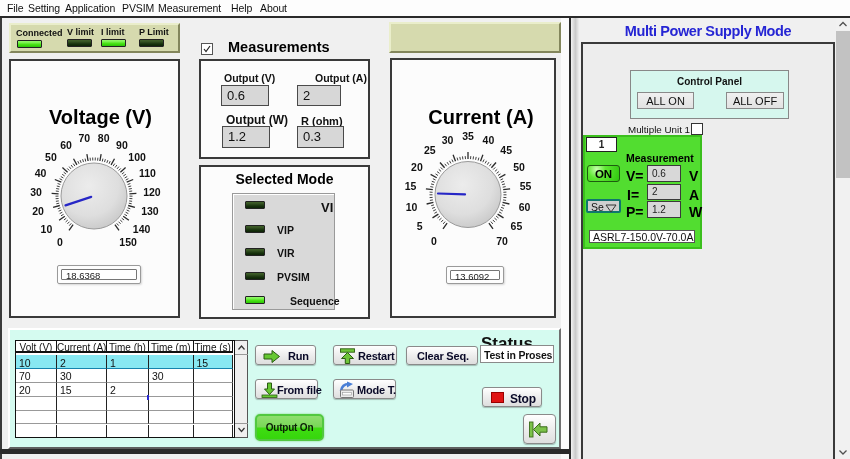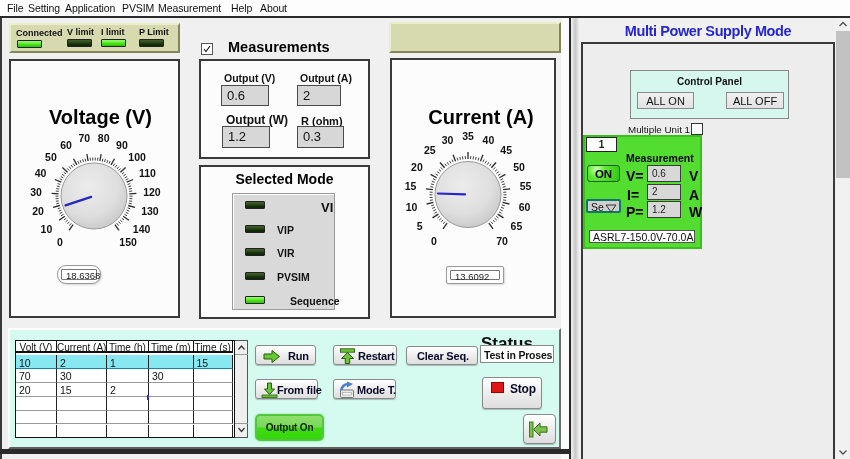--- a/index.html
+++ b/index.html
@@ -194,29 +194,29 @@
             <text x="128.1" y="101.7" text-anchor="middle" font-size="10.5" font-weight="bold" fill="#111">100</text>
             <text x="138.5" y="118.0" text-anchor="middle" font-size="10.5" font-weight="bold" fill="#111">110</text>
             <text x="142.9" y="136.9" text-anchor="middle" font-size="10.5" font-weight="bold" fill="#111">120</text>
             <text x="140.9" y="156.1" text-anchor="middle" font-size="10.5" font-weight="bold" fill="#111">130</text>
             <text x="132.6" y="173.6" text-anchor="middle" font-size="10.5" font-weight="bold" fill="#111">140</text>
             <text x="119.1" y="187.4" text-anchor="middle" font-size="10.5" font-weight="bold" fill="#111">150</text>
           </g>
           <circle cx="85" cy="137" r="33" fill="url(#kgv)" stroke="#9a9a9a" stroke-width="1"></circle>
           <line x1="82.2" y1="137.9" x2="56.5" y2="146.4" stroke="#2626c6" stroke-width="2.2" stroke-linecap="round"></line>
         </svg></div>
-    <div class="numdisp" style="left:46px; top:204px; width:44px; height:19px;border-radius:9px;">
+    <div class="numdisp" style="left:46px; top:204px; width:84px; height:19px;">
         <div class="in">18.6368</div>
       </div>
   </div>
 
   <div class="abs wpanel" style="left:199px; top:59px; width:171px; height:100px;">
     <div class="mlab" style="left:23px; top:11px; font-size:10.5px;">Output (V)</div>
     <div class="mbox" style="left:20px; top:24px; width:48px; height:21px;">0.6</div>
-    <div class="mlab" style="left:99px; top:11px; font-size:10.5px;">Output (A)</div>
+    <div class="mlab" style="left:114px; top:11px; font-size:10.5px;">Output (A)</div>
     <div class="mbox" style="left:96px; top:24px; width:44px; height:21px;">2</div>
     <div class="mlab" style="left:25px; top:52px; font-size:12px;">Output (W)</div>
     <div class="mbox" style="left:21px; top:65px; width:48px; height:22px;">1.2</div>
     <div class="mlab" style="left:100px; top:54px; font-size:11px;">R (ohm)</div>
     <div class="mbox" style="left:96px; top:65px; width:47px; height:22px;">0.3</div>
   </div>
 
   <div class="abs wpanel" style="left:199px; top:165px; width:171px; height:154px;">
     <div class="ptitle" style="top:3.5px; font-size:14px;">Selected Mode</div>
     <div class="abs" style="left:31px; top:26px; width:103px; height:117px; background:#d9d9d9; border:1px solid #9a9a9a; box-shadow:inset 1px 1px 0 #fff;">
@@ -418,21 +418,21 @@
       </div>
       <div class="btn" style="left:323px; top:49px; width:63px; height:20px;">
         <svg width="20" height="18" style="position:absolute;left:4px;top:1px">
           <path d="M3,10 Q4,3 11,3" fill="none" stroke="#4a7fd6" stroke-width="2.6"></path>
           <path d="M9,0.5 L15,3 L9,6.5 Z" fill="#4a7fd6"></path>
           <rect x="2.5" y="9" width="13" height="7.5" rx="1" fill="#ececec" stroke="#777" stroke-width="1"></rect>
           <rect x="4.5" y="11.5" width="9" height="2.5" fill="#fdfdfd" stroke="#999" stroke-width="0.6"></rect>
         </svg>
         <b style="left:23px; top:4px;">Mode T.</b>
       </div>
-      <div class="btn" style="left:472px; top:47px; width:60px; height:32px;">
+      <div class="btn" style="left:472px; top:57px; width:60px; height:20px;">
         <div style="position:absolute; left:8px; top:4px; width:13px; height:11px; background:#e01414; border:1px solid #900;"></div>
         <b style="left:27px; top:4px; font-size:12px;">Stop</b>
       </div>
       <div style="position:absolute; left:245px; top:84px; width:69px; height:27px; border-radius:5px; border:2px solid #52c840; background:linear-gradient(180deg,#8fdf6e 0%,#79d758 48%,#3fdd12 52%,#36d60c 100%); box-shadow:0 0 2px rgba(80,200,60,0.7); font-size:10px; letter-spacing:-0.2px; font-weight:bold; color:#0a1f05; text-align:center; padding-top:6px;">Output On</div>
       <div class="btn" style="left:513px; top:84px; width:33px; height:30px; border-radius:4px;">
         <svg width="22" height="20" style="position:absolute;left:4px;top:5px">
           <rect x="1.5" y="2" width="3.5" height="15" fill="#7cc24a" stroke="#3a6c1a" stroke-width="0.9"></rect>
           <path d="M19,6.8 L12,6.8 L12,3 L5.5,9.5 L12,16 L12,12.2 L19,12.2 Z" fill="#7cc24a" stroke="#3a6c1a" stroke-width="1"></path>
         </svg>
       </div>

